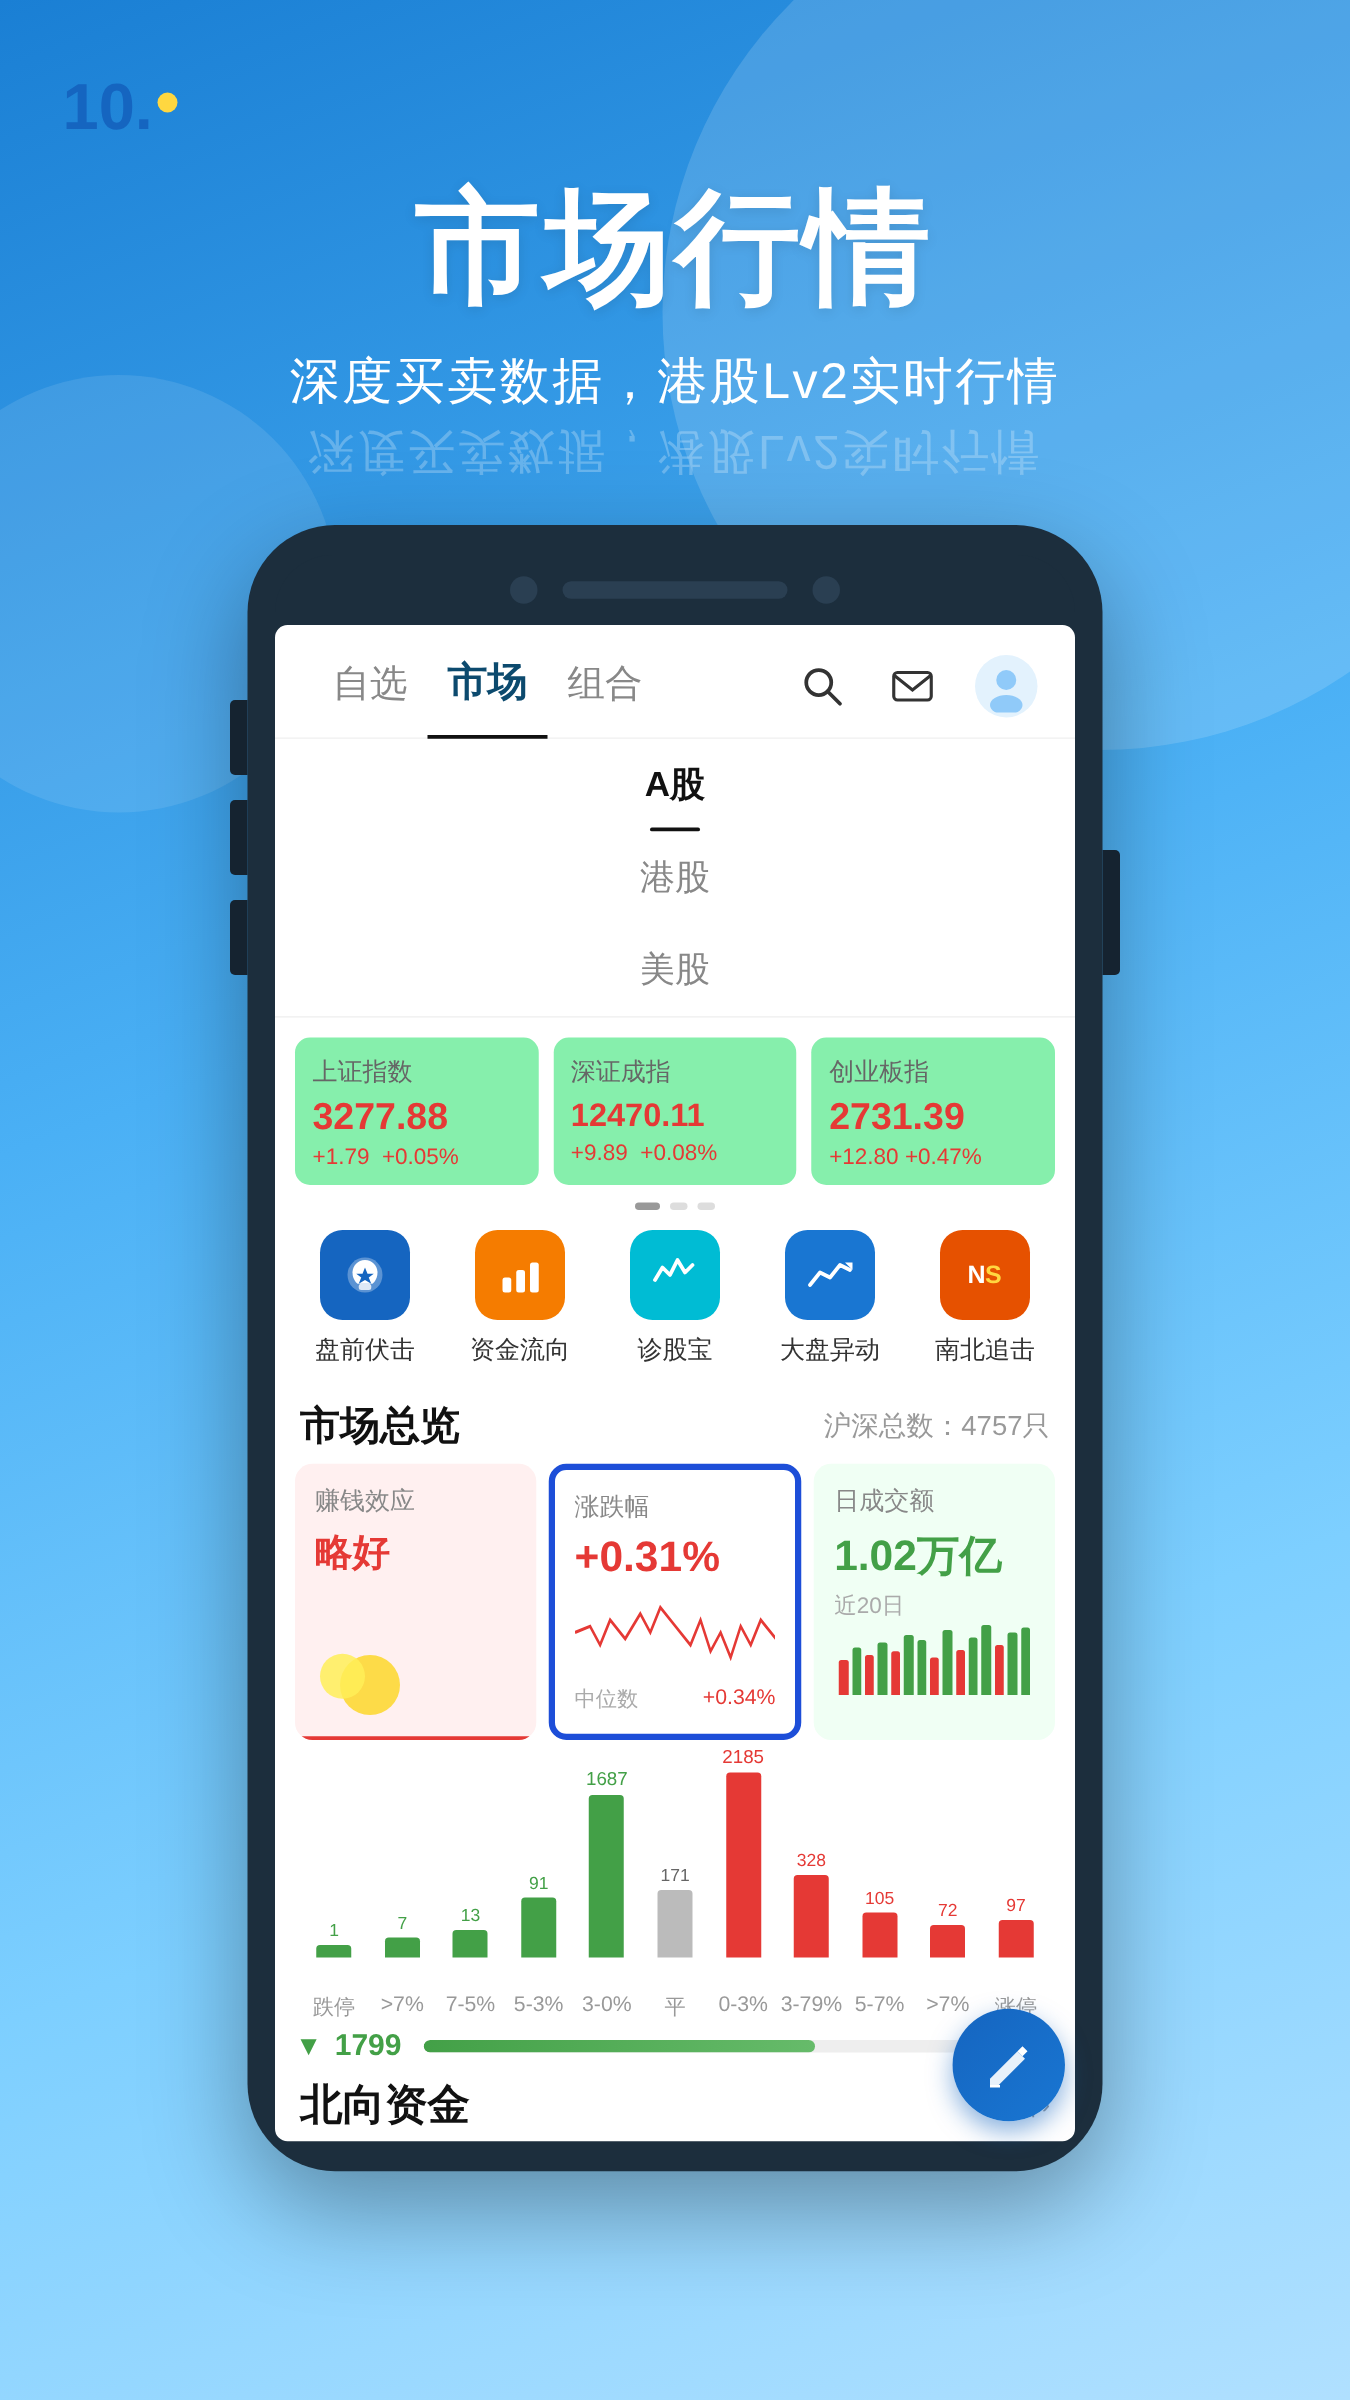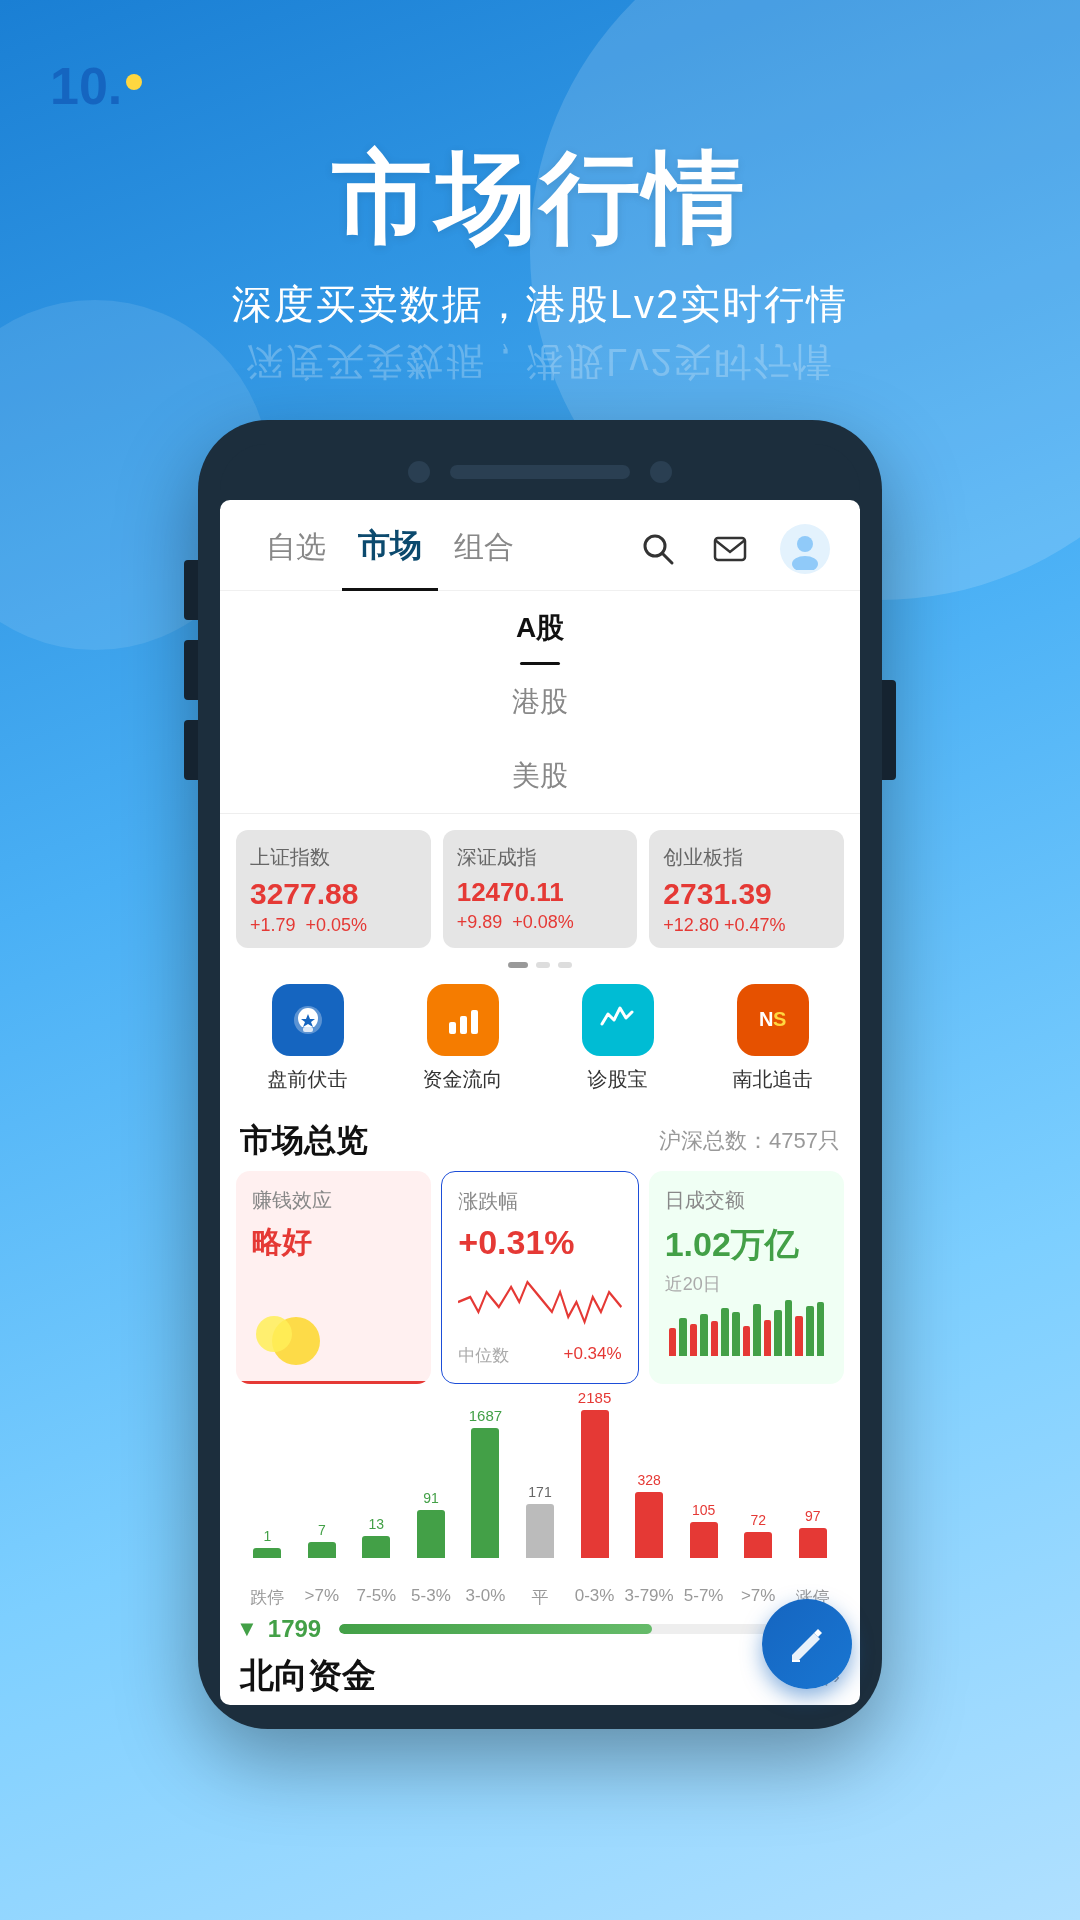--- a/index.html
+++ b/index.html
@@ -216,21 +216,21 @@
     }
 
     
     .index-cards {
       display: flex;
       gap: 12px;
       padding: 16px 16px 8px;
     }
     .index-card {
       flex: 1;
-      background: #e5e5e5;
+      background: #86efac;
       border-radius: 12px;
       padding: 14px 14px 12px;
     }
     .index-card-title {
       font-size: 20px;
       color: #666;
       margin-bottom: 6px;
     }
     .index-card-value {
       font-size: 30px;
@@ -317,21 +317,21 @@
     }
     .overview-card {
       flex: 1;
       border-radius: 14px;
       padding: 16px;
       min-height: 160px;
       overflow: hidden;
       position: relative;
     }
     .overview-card.pink { background: #fff0f0; }
-    .overview-card.white { background: #fff; border: 1px solid #1d4ed8; }
+    .overview-card.white { background: #fff; border: 5px solid #1d4ed8; }
     .overview-card.green-light { background: #f0fff4; }
     .card-label {
       font-size: 20px;
       color: #888;
       margin-bottom: 8px;
     }
     .card-big-text {
       font-size: 34px;
       font-weight: 700;
       color: #e53935;
@@ -572,20 +572,29 @@
           </div>
           <div class="tool-label">资金流向</div>
         </div>
         <div class="tool-item">
           <div class="tool-icon" style="background:#00bcd4;">
             <svg width="40" height="40" viewBox="0 0 40 40" fill="none">
               <polyline points="4,24 10,14 16,20 22,8 28,18 34,12" stroke="white" stroke-width="3" fill="none" stroke-linecap="round" stroke-linejoin="round"></polyline>
             </svg>
           </div>
           <div class="tool-label">诊股宝</div>
+        </div>
+        <div class="tool-item">
+          <div class="tool-icon blue-light">
+            <svg width="40" height="40" viewBox="0 0 40 40" fill="none">
+              <polyline points="4,28 12,18 20,22 28,12 36,16" stroke="white" stroke-width="3" fill="none" stroke-linecap="round" stroke-linejoin="round"></polyline>
+              <polygon points="32,10 38,10 38,16" fill="white"></polygon>
+            </svg>
+          </div>
+          <div class="tool-label">大盘异动</div>
         </div>
         <div class="tool-item">
           <div class="tool-icon orange-badge" style="background:#e65100; position:relative;">
             <svg width="40" height="40" viewBox="0 0 40 40" fill="none">
               <text x="6" y="26" font-size="20" fill="white" font-weight="bold">N</text>
               <text x="20" y="26" font-size="20" fill="#ffd740" font-weight="bold">S</text>
             </svg>
           </div>
           <div class="tool-label">南北追击</div>
         </div>

